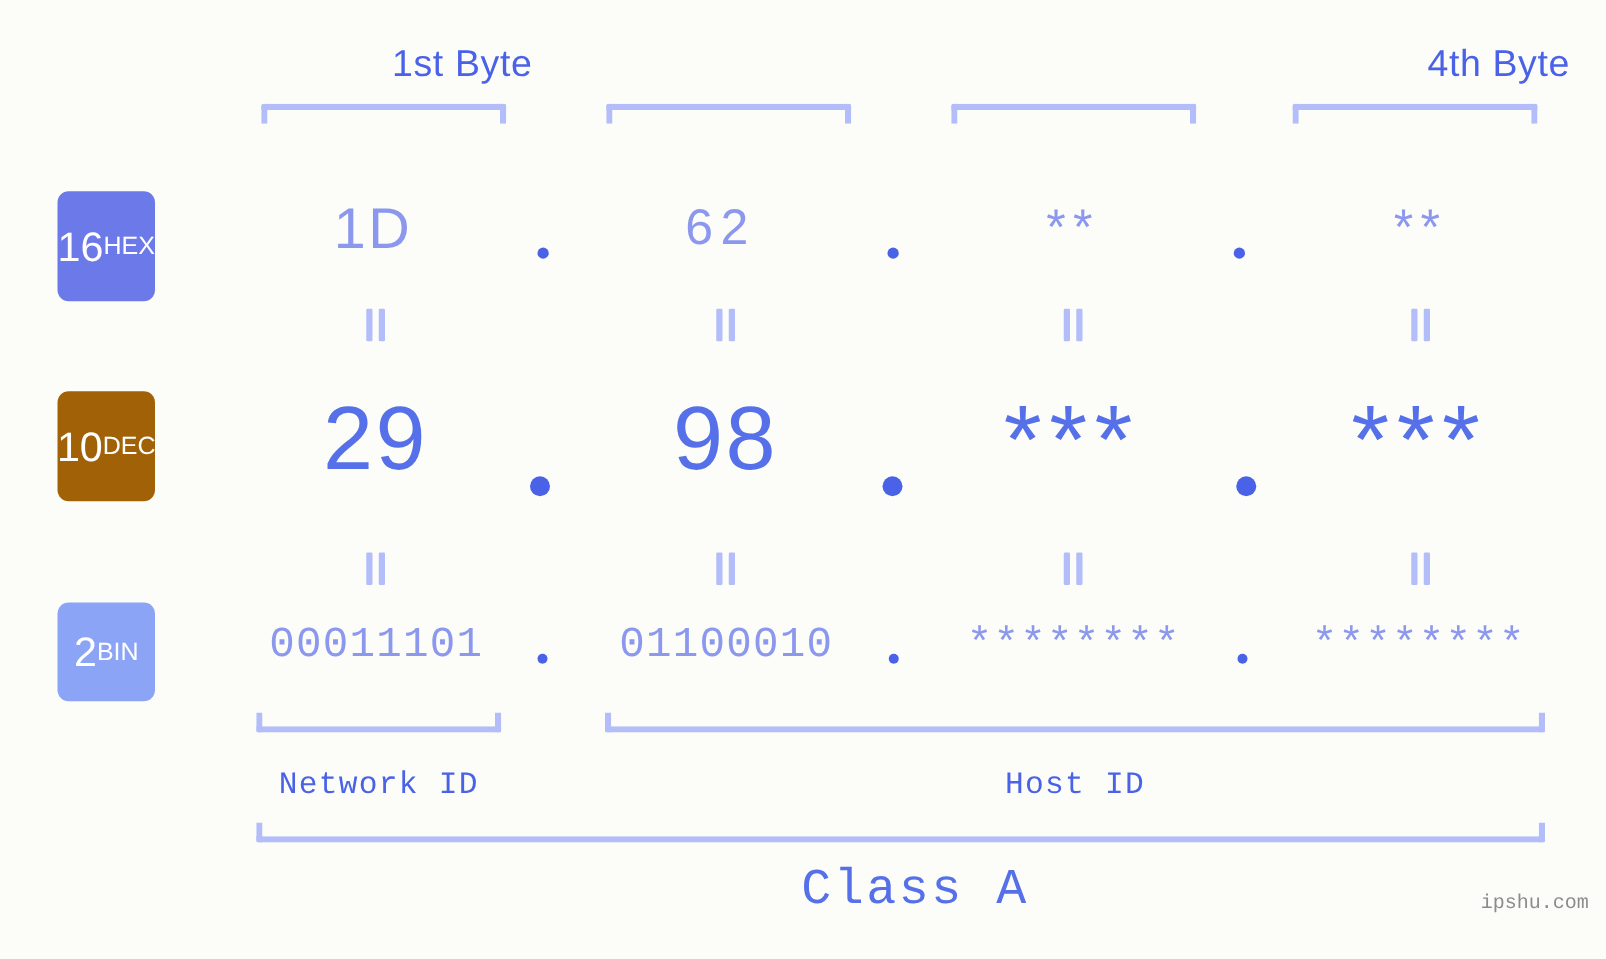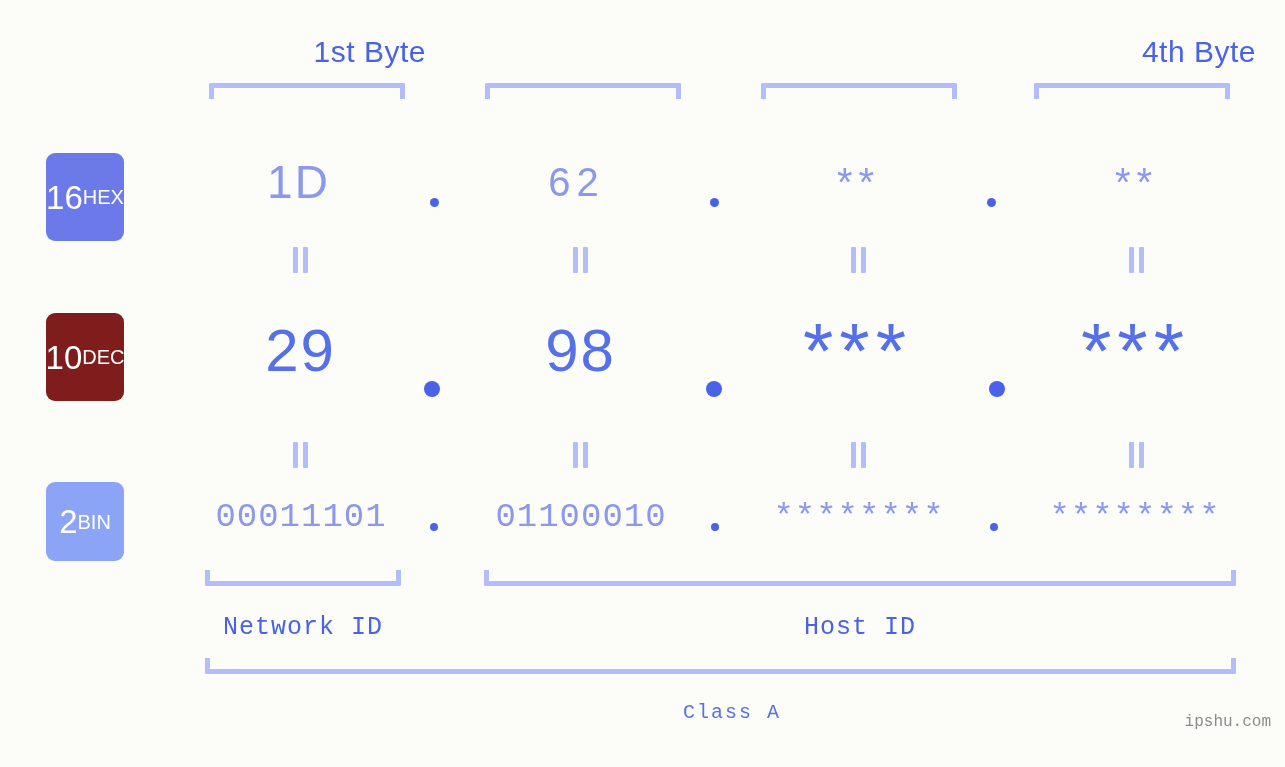--- a/index.html
+++ b/index.html
@@ -66,21 +66,21 @@
     font-size: 33px;
     line-height: 35px;
     font-weight: 400;
   }
   .badge .nm {
     font-size: 20px;
     line-height: 22px;
     font-weight: 400;
   }
   #badge-hex { top: 153px; height: 88px; background: #6c79e8; }
-  #badge-dec { top: 313px; height: 88px; background: #7f1d1d; }
+  #badge-dec { top: 313px; height: 88px; background: #a16207; }
   #badge-bin { top: 482px; height: 79px; background: #8ba4f5; }
 
   
   .cell {
     position: absolute;
     text-align: center;
     white-space: nowrap;
   }
 
   .hex-row .cell {
@@ -94,21 +94,21 @@
   }
   .hex-row .cell.stars {
     font-size: 40px;
     letter-spacing: 6px;
   }
 
   .dec-row .cell {
     top: 296px;
     height: 110px;
     line-height: 110px;
-    font-size: 60px;
+    font-size: 72px;
     color: #5570e8;
     font-family: "Liberation Sans", sans-serif;
     letter-spacing: 2px;
   }
   .dec-row .cell.stars {
     font-size: 78px;
     letter-spacing: 6px;
   }
 
   .bin-row .cell {
@@ -178,21 +178,21 @@
     white-space: nowrap;
     letter-spacing: 1px;
   }
 
   #class-label {
     position: absolute;
     top: 692px;
     height: 42px;
     line-height: 42px;
     text-align: center;
-    font-size: 20px;
+    font-size: 40px;
     color: #5570e8;
     font-family: "Liberation Mono", monospace;
     white-space: nowrap;
     letter-spacing: 2px;
   }
 
   #watermark {
     position: absolute;
     right: 14px;
     top: 713px;

